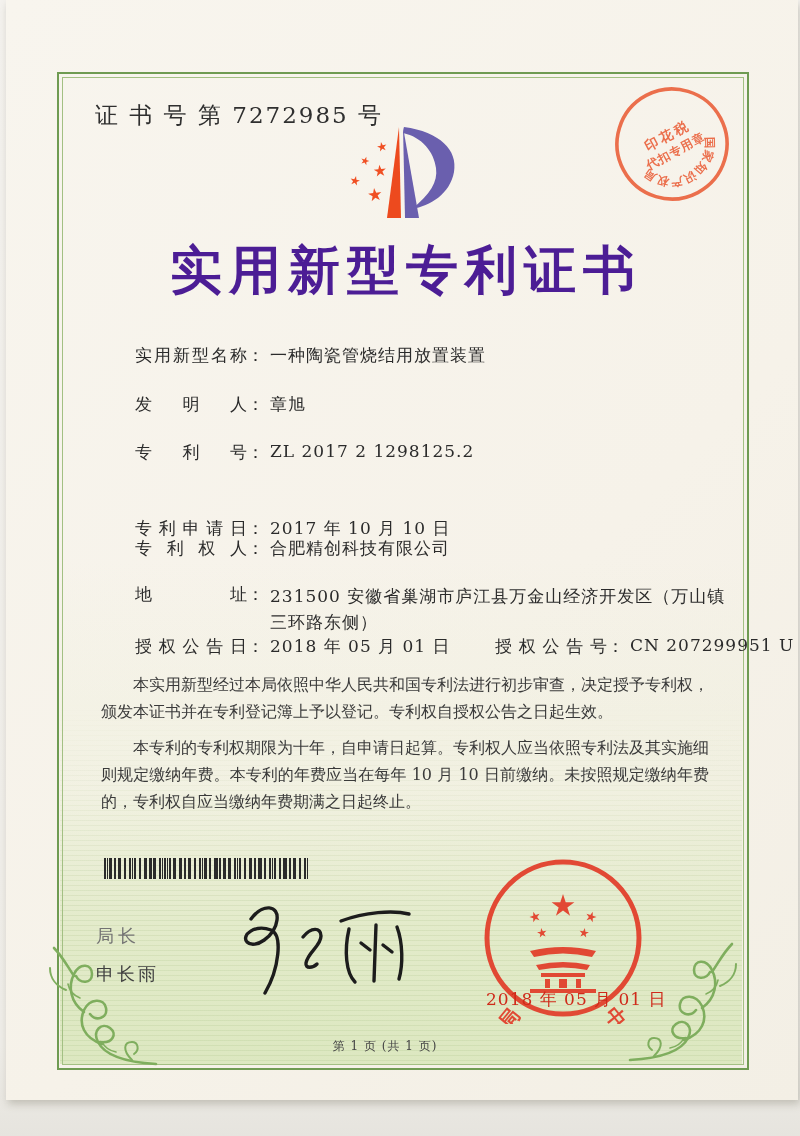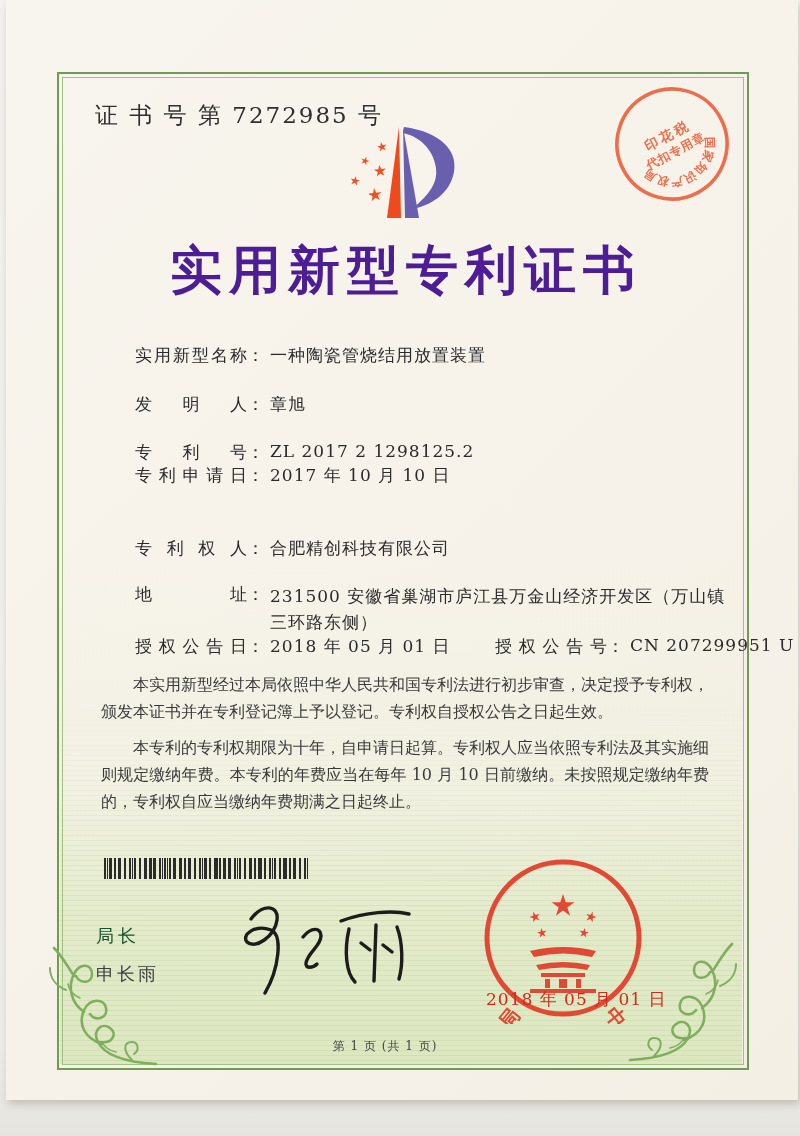--- a/index.html
+++ b/index.html
@@ -49,21 +49,21 @@
     color:#3a3a3a;text-align:justify;
   }
   .paras p{margin:9px;text-indent:2em;}
   .barcode{
     position:absolute;left:104px;top:858px;width:205px;height:21px;
     background:
       repeating-linear-gradient(90deg,#2a2a2a 0 2px,transparent 2px 5px),
       repeating-linear-gradient(90deg,#2a2a2a 0 1px,transparent 1px 7px),
       repeating-linear-gradient(90deg,transparent 0 3px,#2a2a2a 3px 4px,transparent 4px 11px);
   }
-  .officer-title{position:absolute;left:96px;top:924px;font-size:18px;color:#14532d;letter-spacing:4px;}
+  .officer-title{position:absolute;left:96px;top:924px;font-size:18px;color:#737373;letter-spacing:4px;}
   .officer-name{position:absolute;left:96px;top:962px;font-size:18px;color:#404040;letter-spacing:3px;}
   .signature{position:absolute;left:215px;top:883px;}
   .seal{position:absolute;left:478px;top:854px;}
   .seal-date{
     position:absolute;left:486px;top:988px;width:164px;text-align:center;
     font-size:17px;color:#cf2a1a;letter-spacing:1px;white-space:nowrap;
   }
   .stamp{position:absolute;left:610px;top:82px;opacity:.93;}
   .footer{
     position:absolute;left:285px;top:1038px;width:200px;text-align:center;
@@ -123,21 +123,21 @@
 
 <div class="row" style="top:344px">
   <span class="flabel">实用新型名称</span><span class="colon">：</span><span class="fvalue">一种陶瓷管烧结用放置装置</span>
 </div>
 <div class="row" style="top:393px">
   <span class="flabel">发明人</span><span class="colon">：</span><span class="fvalue">章旭</span>
 </div>
 <div class="row" style="top:441px">
   <span class="flabel">专利号</span><span class="colon">：</span><span class="fvalue">ZL 2017 2 1298125.2</span>
 </div>
-<div class="row" style="top:464px">
+<div class="row" style="top:517px">
   <span class="flabel">专利申请日</span><span class="colon">：</span><span class="fvalue">2017 年 10 月 10 日</span>
 </div>
 <div class="row" style="top:537px">
   <span class="flabel">专利权人</span><span class="colon">：</span><span class="fvalue">合肥精创科技有限公司</span>
 </div>
 <div class="row" style="top:583px;white-space:normal">
   <span class="flabel">地址</span><span class="colon">：</span><span class="addr-val"><span>231500 安徽省巢湖市庐江县万金山经济开发区（万山镇</span><br><span>三环路东侧）</span></span>
 </div>
 <div class="row" style="top:635px">
   <span class="flabel">授权公告日</span><span class="colon">：</span><span class="fvalue">2018 年 05 月 01 日</span>

